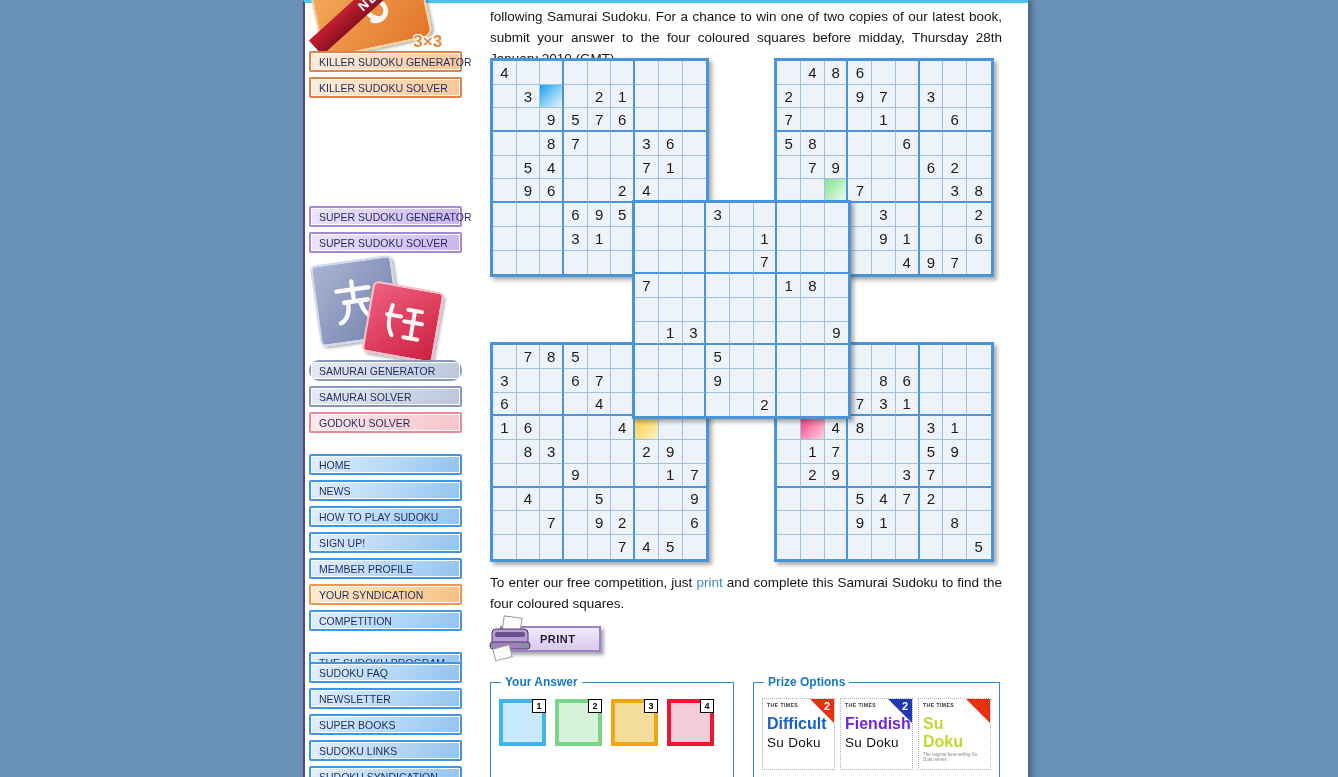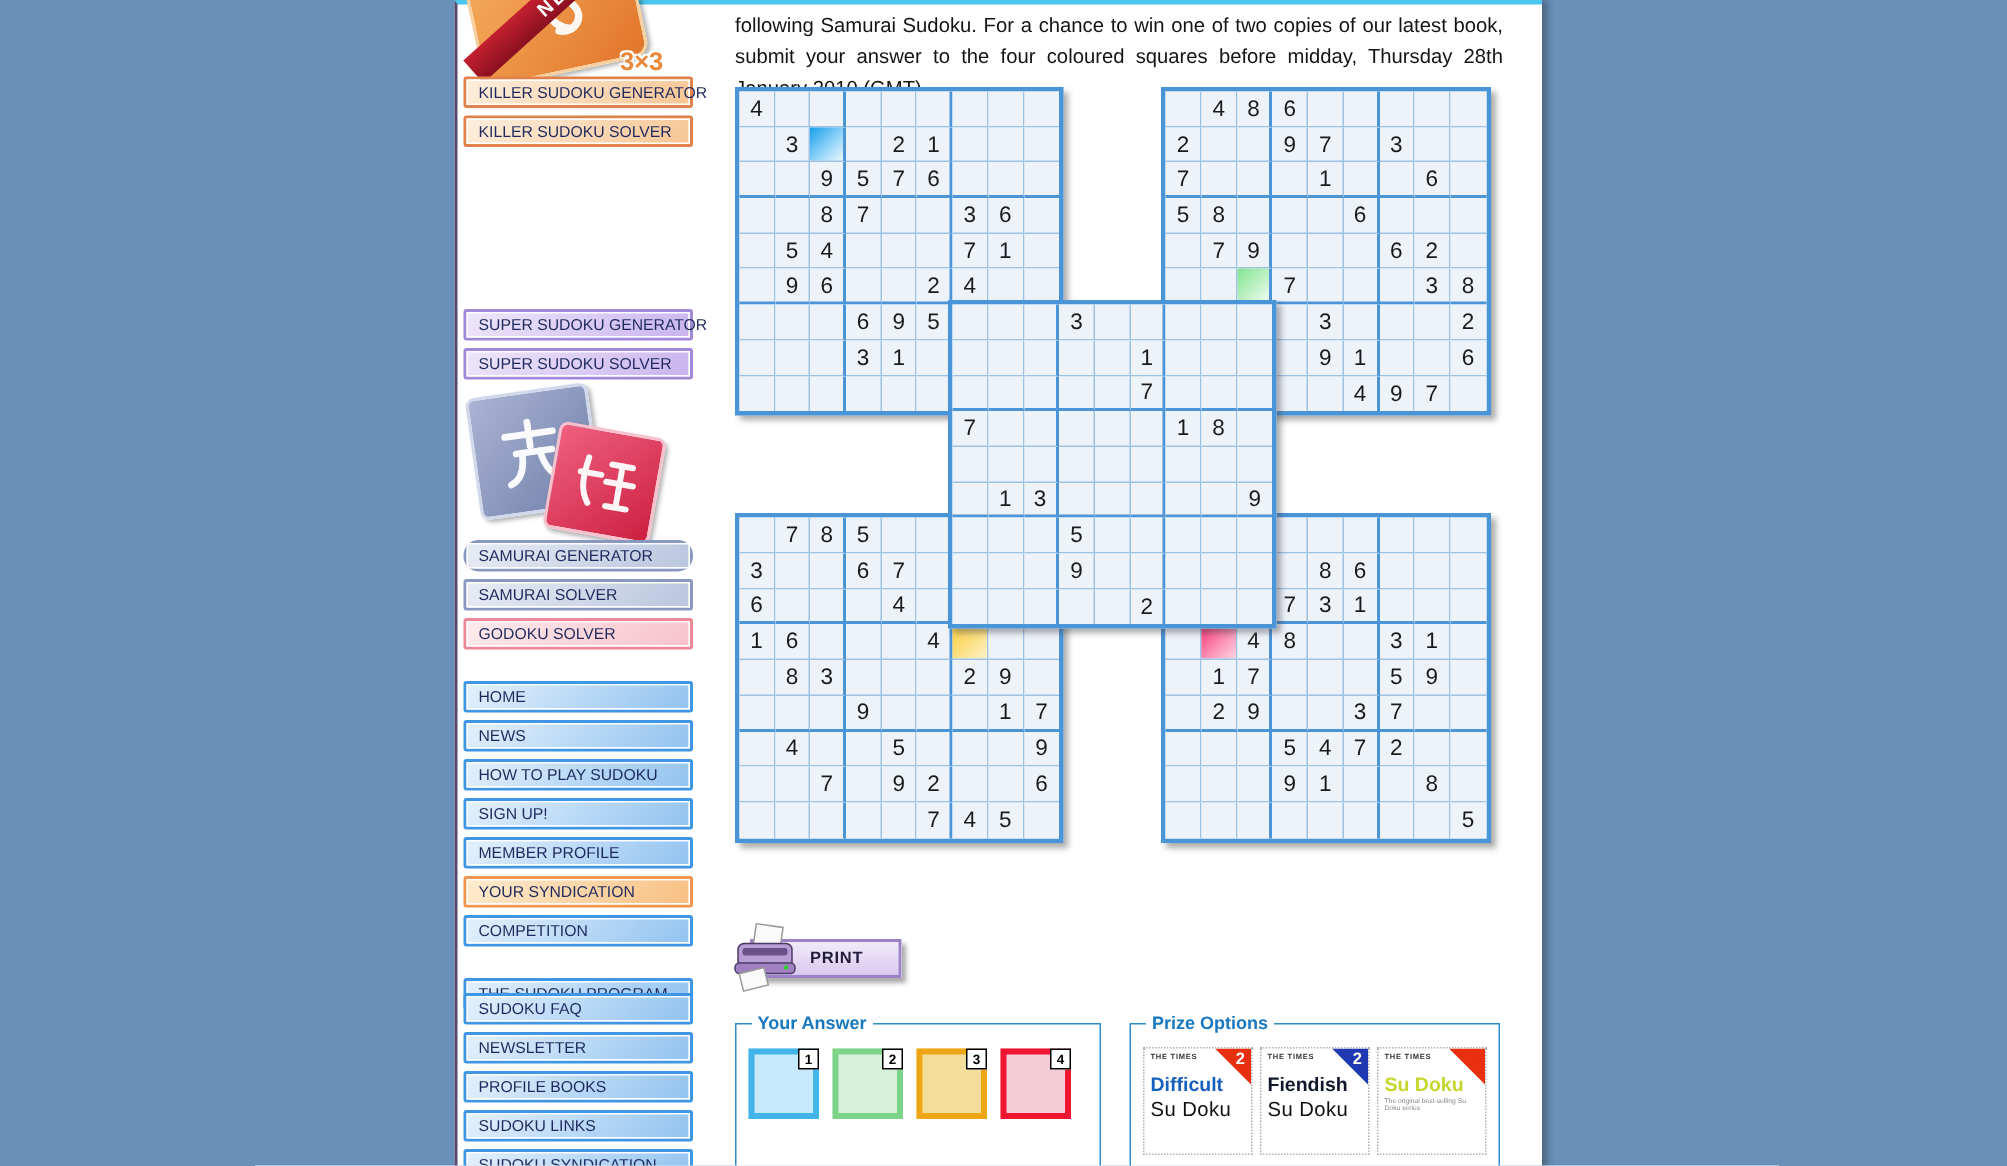--- a/index.html
+++ b/index.html
@@ -79,21 +79,21 @@
   .ans-sq{width:47px;height:47px;box-sizing:border-box;border:4px solid;position:relative;}
   .ans-badge{position:absolute;top:-4px;right:-4px;width:12px;height:12px;background:#fff;
         border:1px solid #000;font-size:9px;font-weight:bold;color:#000;
         display:flex;align-items:center;justify-content:center;}
   #books{display:flex;gap:5px;margin-top:7px;}
   .book{width:73px;height:72px;background:#fff;border:1px dotted #b0b0b0;position:relative;
         overflow:hidden;padding:3px 4px;box-sizing:border-box;cursor:pointer;}
   .bk-mast{font-size:5px;letter-spacing:.5px;color:#333;font-weight:bold;}
   .bk-tri{position:absolute;top:0;right:0;width:0;height:0;border-left:24px solid transparent;}
   .bk-trinum{position:absolute;top:1px;right:4px;color:#fff;font-weight:bold;font-size:11px;}
-  .bk-title{font-weight:bold;font-size:13px;margin-top:7px;}
+  .bk-title{font-weight:bold;font-size:16px;margin-top:7px;}
   .bk-sub{font-size:13.5px;color:#111;margin-top:2px;letter-spacing:.3px;}
   .bk-sub-tiny{font-size:4.5px;color:#888;margin-top:1px;}
 </style>
 </head>
 <body>
 
 <div id="content">
 
   <div class="logo" id="killer-logo" style="left:8px;top:-46px;width:112px;height:92px;transform:rotate(-12deg);">
     <div class="klg-sq">
@@ -182,21 +182,21 @@
       <div class="sbtn v-blue" style="top: 633px; margin-top: 16px;">
         <div class="sbtn-inner">THE SUDOKU PROGRAM</div>
       </div>
       <div class="sbtn v-blue" style="top: 659px;">
         <div class="sbtn-inner">SUDOKU FAQ</div>
       </div>
       <div class="sbtn v-blue" style="top: 685px;">
         <div class="sbtn-inner">NEWSLETTER</div>
       </div>
       <div class="sbtn v-blue" style="top: 711px;">
-        <div class="sbtn-inner">PROFILE BOOKS</div>
+        <div class="sbtn-inner">SUPER BOOKS</div>
       </div>
       <div class="sbtn v-blue" style="top: 737px;">
         <div class="sbtn-inner">SUDOKU LINKS</div>
       </div>
       <div class="sbtn v-blue" style="top: 763px;">
         <div class="sbtn-inner">SUDOKU SYNDICATION</div>
       </div>
     </div>
 
   <p class="para" id="intro-para" style="top:4px;">following Samurai Sudoku. For a chance to win one of two copies of our latest book, submit your answer to the four coloured squares before midday, Thursday 28th January 2010 (GMT).</p>
@@ -612,20 +612,21 @@
         <div class="scell br3 lastr"></div>
         <div class="scell lastr"></div>
         <div class="scell lastr"></div>
         <div class="scell br3 lastr">2</div>
         <div class="scell lastr"></div>
         <div class="scell lastr"></div>
         <div class="scell lastc lastr"></div>
       </div>
     </div>
 
+  <p class="para" style="top:570px;"><span>To enter our free competition, just </span><span class="plink">print</span><span> and complete this Samurai Sudoku to find the four coloured squares.</span></p>
 
   <div id="print-wrap">
     <div id="print-bar">PRINT</div>
     <svg id="printer-svg" width="46" height="48" viewBox="0 0 46 48">
       <rect x="15" y="2" width="18" height="16" fill="#fafafa" stroke="#999" transform="rotate(8 24 10)"></rect>
       <rect x="4" y="14" width="36" height="17" rx="4" fill="#b89cd4" stroke="#4a3a66"></rect>
       <rect x="7" y="17" width="30" height="5" rx="2" fill="#6a5288"></rect>
       <rect x="2" y="27" width="40" height="7" rx="3" fill="#a080c0" stroke="#4a3a66"></rect>
       <rect x="6" y="32" width="17" height="12" fill="#fafafa" stroke="#999" transform="rotate(-14 14 38)"></rect>
       <circle cx="36" cy="30" r="1.5" fill="#30d030"></circle>
@@ -657,21 +658,21 @@
           <div class="bk-mast">THE TIMES</div>
           <div class="bk-tri" style="border-top: 24px solid rgb(232, 48, 16);"></div>
           <div class="bk-trinum">2</div>
           <div class="bk-title" style="color: rgb(24, 96, 192);">Difficult</div>
           <div class="bk-sub">Su Doku</div>
         </div>
         <div class="book">
           <div class="bk-mast">THE TIMES</div>
           <div class="bk-tri" style="border-top: 24px solid rgb(32, 56, 176);"></div>
           <div class="bk-trinum">2</div>
-          <div class="bk-title" style="color: #0f172a;">Fiendish</div>
+          <div class="bk-title" style="color: #6d28d9;">Fiendish</div>
           <div class="bk-sub">Su Doku</div>
         </div>
         <div class="book">
           <div class="bk-mast">THE TIMES</div>
           <div class="bk-tri" style="border-top: 24px solid rgb(232, 48, 16);"></div>
           <div class="bk-title" style="color: rgb(198, 214, 46);">Su Doku</div>
           <div class="bk-sub-tiny">The original best-selling Su Doku series</div>
         </div>
       </div>
   </fieldset>

